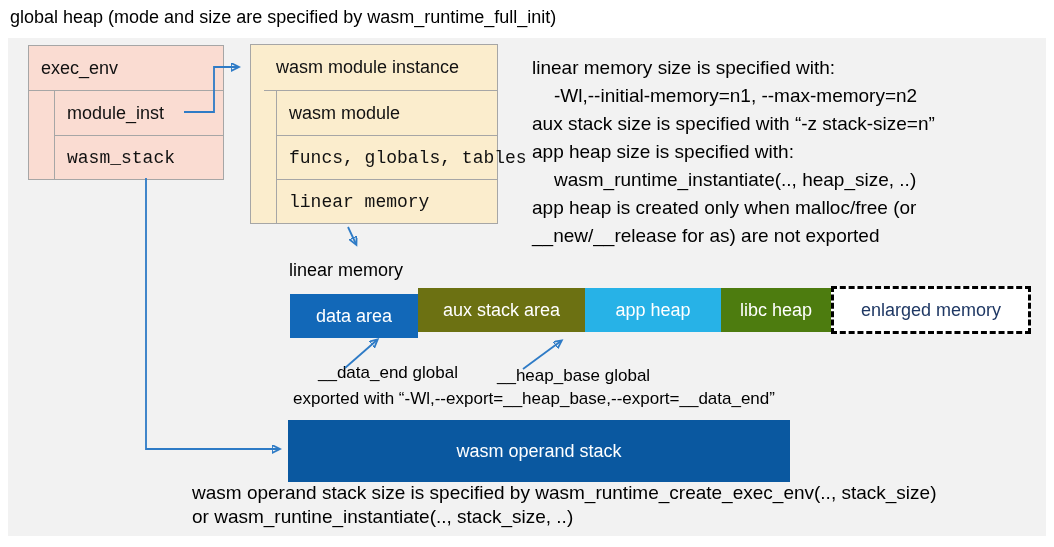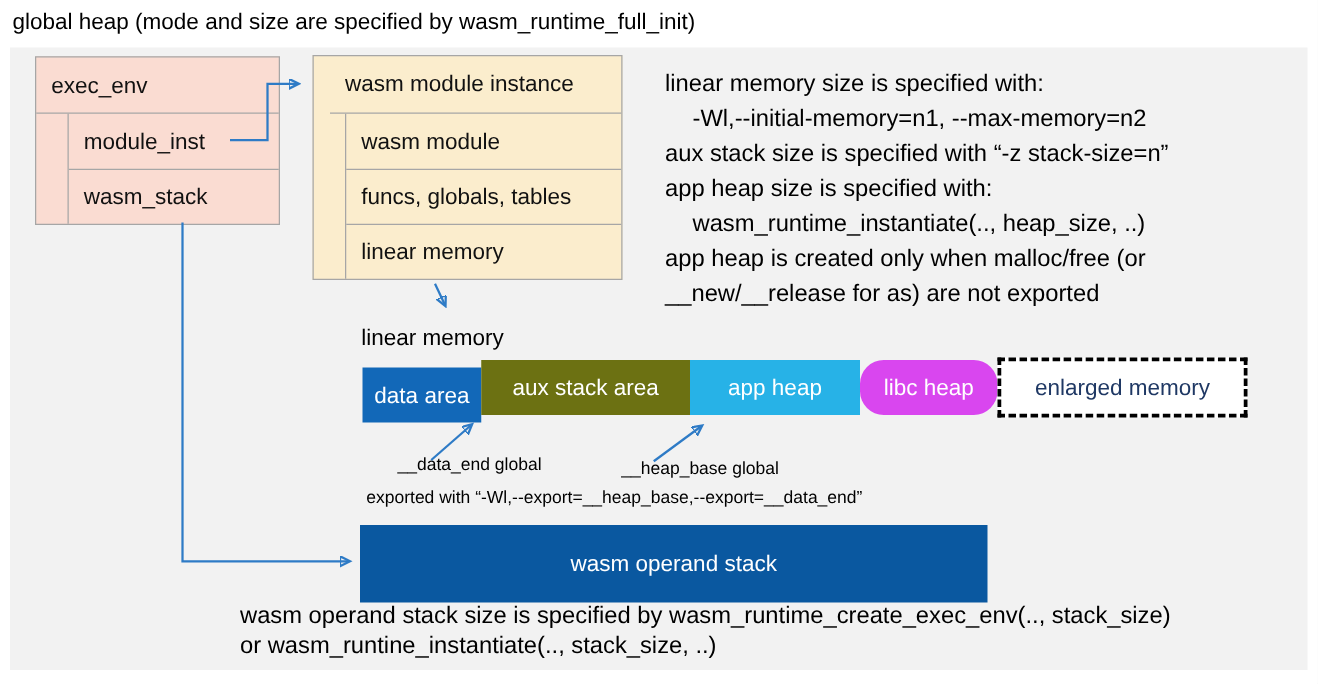--- a/index.html
+++ b/index.html
@@ -48,21 +48,21 @@
   .obox-rows {
     margin-left: 25px;
     border-left: 1px solid #A6A6A6;
   }
   .obox-row {
     height: 44px;
     display: flex; align-items: center;
     padding-left: 12px;
     white-space: nowrap;
   }
-  .obox-row + .obox-row { border-top: 1px solid #A6A6A6; }
+  .obox-row + .obox-row { border-top: 1px solid #A6A6A6; font-family: Liberation Mono, monospace; }
 
   
   .notes-right {
     position: absolute;
     left: 532px; top: 54px;
     width: 515px;
     font-size: 19px;
     line-height: 28px;
     color: #000000;
   }
@@ -83,31 +83,31 @@
     display: flex;
     align-items: center;
   }
   .seg {
     height: 44px;
     display: flex; align-items: center; justify-content: center;
     color: #ffffff;
     font-size: 18px;
     white-space: nowrap;
   }
-  .seg.s0 { width: 95px; margin-top: 12px; }
+  .seg.s0 { width: 128px; margin-top: 12px; }
   .seg.s1 { width: 167px; }
   .seg.s2 { width: 136px; }
   .seg.s3 { width: 110px; }
   .seg.s4 {
     width: 200px; height: 48px;
     border: 3px dashed #000000;
     color: #1F3864;
   }
 
-  .anno { position: absolute; font-size: 14px; color: #000000; white-space: nowrap; }
+  .anno { position: absolute; font-size: 17px; color: #000000; white-space: nowrap; }
   .anno.data-end  { left: 318px; top: 363px; }
   .anno.heap-base { left: 497px; top: 366px; }
   .anno.exported  { left: 293px; top: 389px; }
 
   
   .opstack {
     position: absolute;
     left: 288px; top: 420px;
     width: 502px; height: 62px;
     display: flex; align-items: center; justify-content: center;
@@ -165,21 +165,21 @@
     <div class="line indent">wasm_runtime_instantiate(.., heap_size, ..)</div>
     <div class="line">app heap is created only when malloc/free (or</div>
     <div class="line">__new/__release for as) are not exported</div>
   </div>
 
   <div class="lm-label">linear memory</div>
   <div class="membar">
     <div class="seg s0" style="background: rgb(18, 104, 184);">data area</div>
     <div class="seg s1" style="background: rgb(108, 113, 18);">aux stack area</div>
     <div class="seg s2" style="background: rgb(39, 178, 231);">app heap</div>
-    <div class="seg s3" style="background: #d946ef; border-radius: 19px;">libc heap</div>
+    <div class="seg s3" style="background: #4d7c0f;">libc heap</div>
     <div class="seg s4" style="background: rgb(255, 255, 255);">enlarged memory</div>
   </div>
 
   <div class="anno data-end">__data_end global</div>
   <div class="anno heap-base">__heap_base global</div>
   <div class="anno exported">exported with “-Wl,--export=__heap_base,--export=__data_end”</div>
 
   <div class="opstack" style="background: rgb(10, 88, 160);">wasm operand stack</div>
   <div class="opstack-notes">
     <div class="line">wasm operand stack size is specified by wasm_runtime_create_exec_env(.., stack_size)</div>

